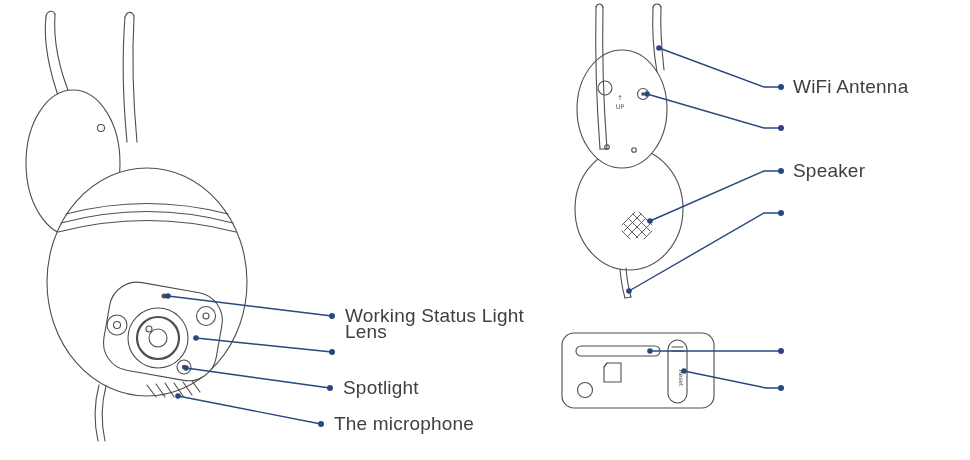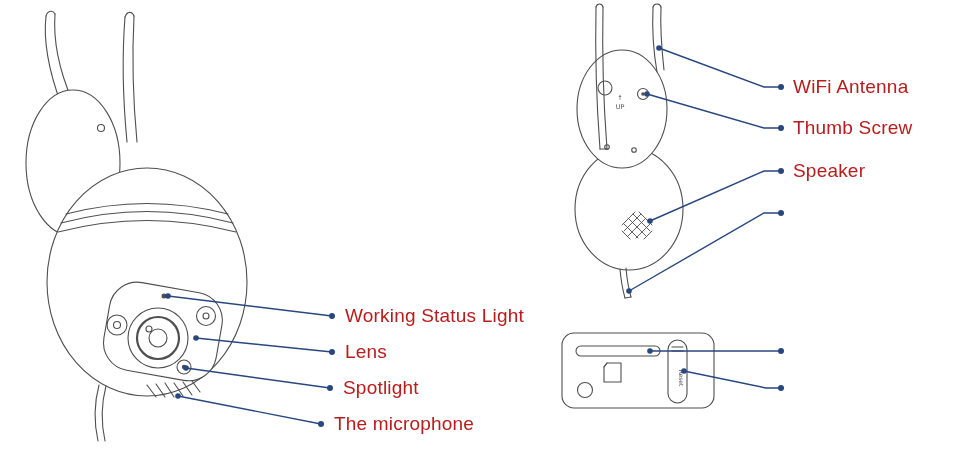--- a/index.html
+++ b/index.html
@@ -9,21 +9,21 @@
     height: 460px;
     background: #ffffff;
     overflow: hidden;
     font-family: "Liberation Sans", sans-serif;
   }
   .stage svg { position: absolute; left: 0; top: 0; }
   .lbl {
     position: absolute;
     transform: translateY(-52%);
     font-size: 19px;
-    color: #b91c1c;
+    color: #404040;
     white-space: nowrap;
     letter-spacing: 0.2px;
   }
   .micro {
     font-family: "DejaVu Sans", sans-serif;
     font-size: 6.5px;
     fill: #555555;
     stroke: none;
   }
   .micro-sm {
@@ -199,22 +199,21 @@
       </g>
       <g>
         <polyline points="684,371 766,388 781,388"></polyline>
         <circle cx="684" cy="371" r="2.8" fill="#27477e" stroke="none"></circle>
         <circle cx="781" cy="388" r="3" fill="#27477e" stroke="none"></circle>
       </g>
     </g>
   </svg>
 
   <div class="lbl" style="left:345px;top:316px">Working Status Light</div>
-  <div class="lbl" style="left:345px;top:352px">Lens</div>
+  <div class="lbl" style="left:345px;top:332px">Lens</div>
   <div class="lbl" style="left:343px;top:388px">Spotlight</div>
   <div class="lbl" style="left:334px;top:424px">The microphone</div>
 
   <div class="lbl" style="left:793px;top:87px">WiFi Antenna</div>
-  <div class="lbl" style="left:793px;top:128px">Thumb Screw</div>
   <div class="lbl" style="left:793px;top:171px">Speaker</div>
 
 
 </div>
 
 </body></html>

